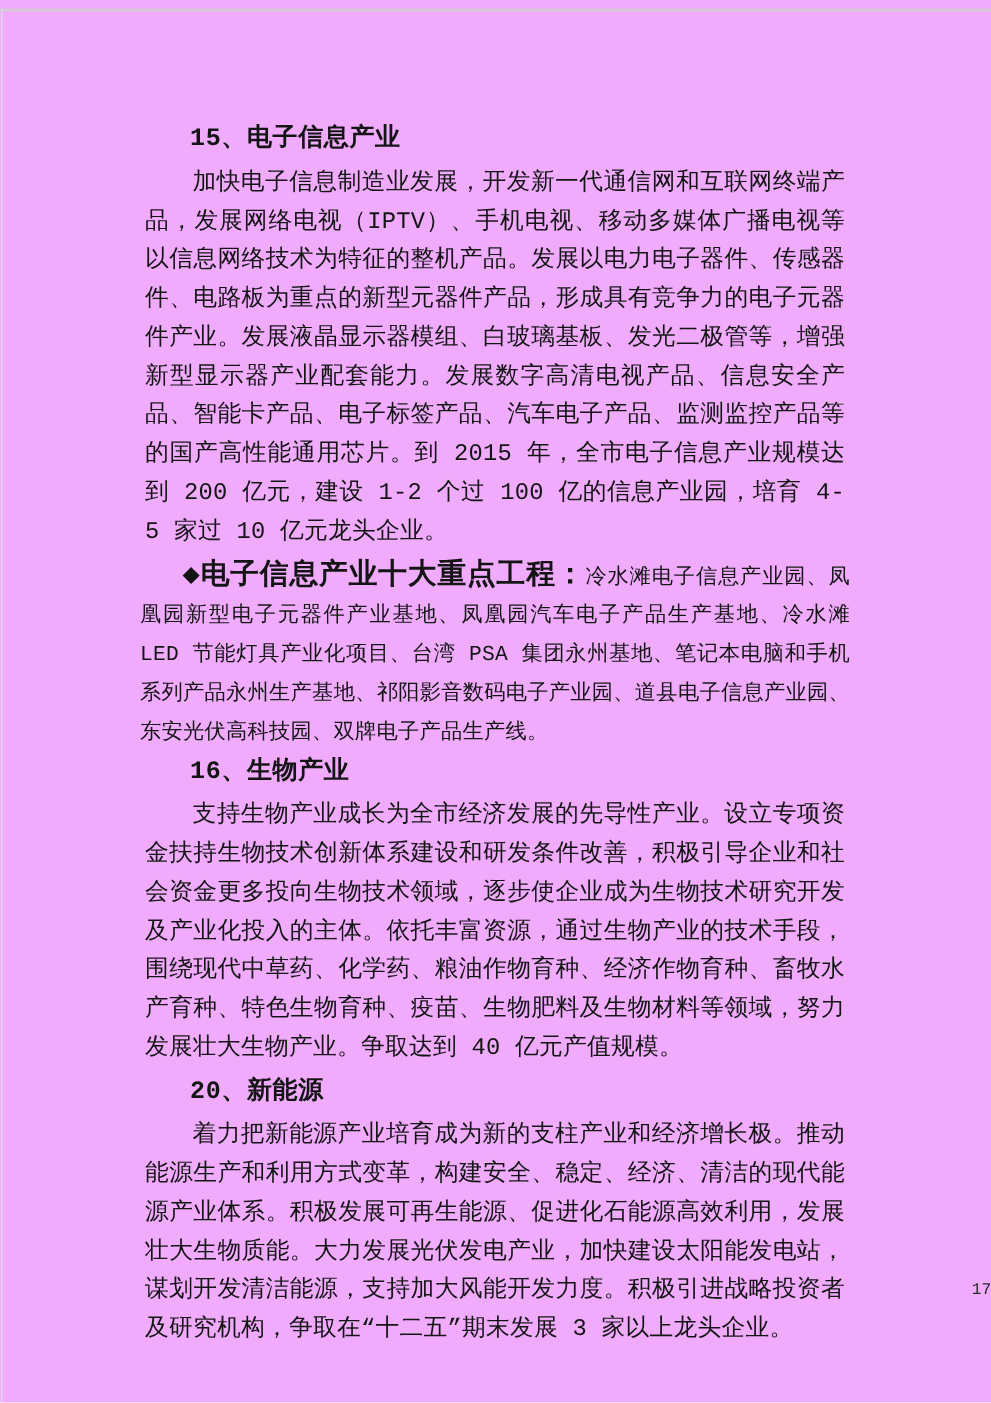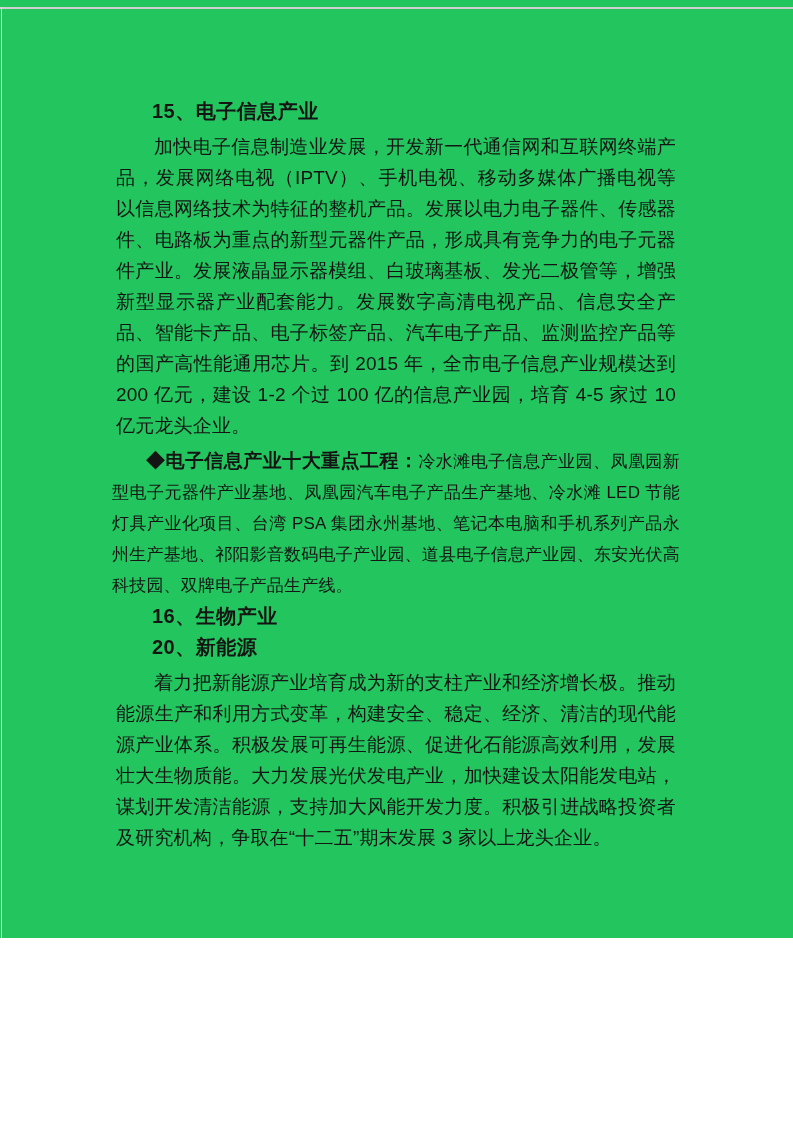--- a/index.html
+++ b/index.html
@@ -3,24 +3,24 @@
 <meta charset="utf-8">
 <style>
   html, body {
     margin: 0;
     padding: 0;
     background: #ffffff;
   }
   .page {
     position: relative;
     width: 793px;
-    height: 938px;
-    background: #22c55e;
+    height: 1122px;
+    background: #f0abfc;
     overflow: hidden;
-    font-family: Liberation Sans, sans-serif;
+    font-family: Liberation Mono, monospace;
     color: #141414;
   }
   
   .scan-line-top {
     position: absolute;
     top: 7px; left: 0; right: 0;
     height: 2px;
     background: #cfcfcf;
   }
   .scan-line-left {
@@ -54,21 +54,21 @@
   .key-projects {
     margin: 0;
     font-size: 17px;
     line-height: 31px;
     text-indent: 2em;
     text-align: justify;
     letter-spacing: 0.2px;
   }
   .key-projects .label {
     font-weight: 700;
-    font-size: 19px;
+    font-size: 23px;
   }
   .page-number {
     position: absolute;
     top: 1024px;
     left: 0;
     width: 100%;
     text-align: right;
     font-size: 13px;
     color: #2a2a2a;
   }
@@ -84,20 +84,21 @@
   <div class="content">
 
     <h2 class="section-heading">15、电子信息产业</h2>
 
     <p class="body-para">加快电子信息制造业发展，开发新一代通信网和互联网终端产品，发展网络电视（IPTV）、手机电视、移动多媒体广播电视等以信息网络技术为特征的整机产品。发展以电力电子器件、传感器件、电路板为重点的新型元器件产品，形成具有竞争力的电子元器件产业。发展液晶显示器模组、白玻璃基板、发光二极管等，增强新型显示器产业配套能力。发展数字高清电视产品、信息安全产品、智能卡产品、电子标签产品、汽车电子产品、监测监控产品等的国产高性能通用芯片。到 2015 年，全市电子信息产业规模达到 200 亿元，建设 1-2 个过 100 亿的信息产业园，培育 4-5 家过 10 亿元龙头企业。</p>
 
     <p class="key-projects"><span class="label">◆电子信息产业十大重点工程：</span><span>冷水滩电子信息产业园、凤凰园新型电子元器件产业基地、凤凰园汽车电子产品生产基地、冷水滩 LED 节能灯具产业化项目、台湾 PSA 集团永州基地、笔记本电脑和手机系列产品永州生产基地、祁阳影音数码电子产业园、道县电子信息产业园、东安光伏高科技园、双牌电子产品生产线。</span></p>
 
     <h2 class="section-heading">16、生物产业</h2>
 
+    <p class="body-para">支持生物产业成长为全市经济发展的先导性产业。设立专项资金扶持生物技术创新体系建设和研发条件改善，积极引导企业和社会资金更多投向生物技术领域，逐步使企业成为生物技术研究开发及产业化投入的主体。依托丰富资源，通过生物产业的技术手段，围绕现代中草药、化学药、粮油作物育种、经济作物育种、畜牧水产育种、特色生物育种、疫苗、生物肥料及生物材料等领域，努力发展壮大生物产业。争取达到 40 亿元产值规模。</p>
 
     <h2 class="section-heading">20、新能源</h2>
 
     <p class="body-para">着力把新能源产业培育成为新的支柱产业和经济增长极。推动能源生产和利用方式变革，构建安全、稳定、经济、清洁的现代能源产业体系。积极发展可再生能源、促进化石能源高效利用，发展壮大生物质能。大力发展光伏发电产业，加快建设太阳能发电站，谋划开发清洁能源，支持加大风能开发力度。积极引进战略投资者及研究机构，争取在“十二五”期末发展 3 家以上龙头企业。</p>
 
   </div>
 
   <div class="page-number">17</div>
 
 </div>

